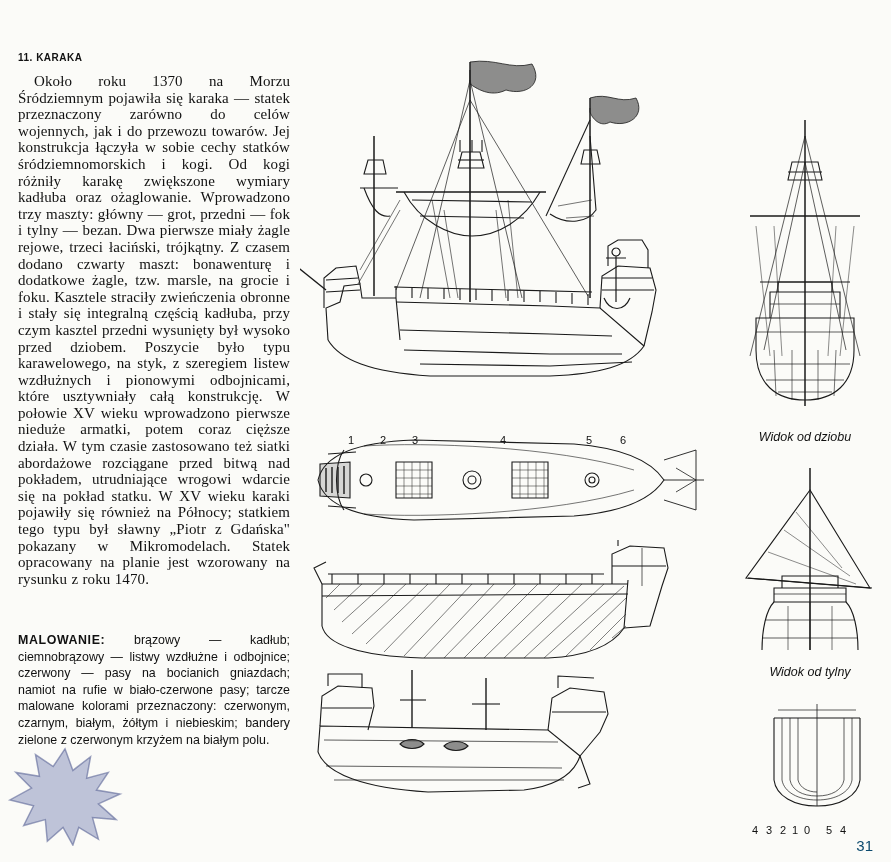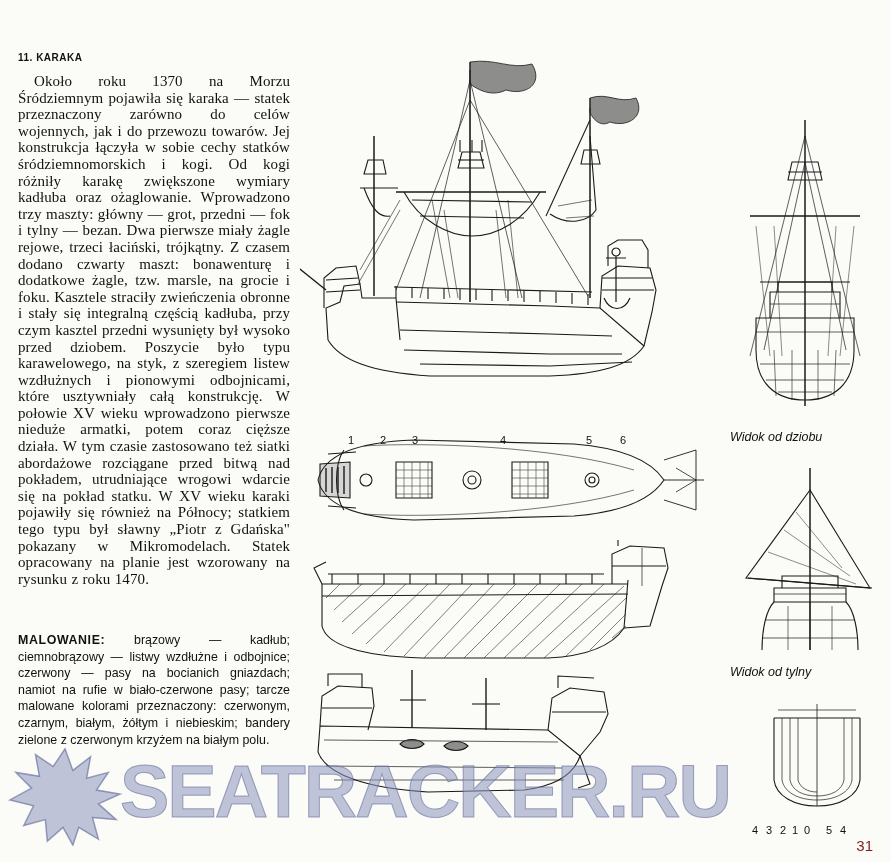--- a/index.html
+++ b/index.html
@@ -72,39 +72,39 @@
     width: 580px;
     height: 790px;
   }
   .plate { position: absolute; }
   .plate svg { display: block; }
 
   .caption {
     font-family: "Liberation Sans", sans-serif;
     font-size: 12.5px;
     font-style: italic;
-    text-align: left;
+    text-align: center;
     color: #111;
   }
 
   
   .ticks {
     position: absolute;
     font-family: "Liberation Sans", sans-serif;
     font-size: 11px;
   }
 
   
   .folio {
     position: absolute;
     right: 18px;
     bottom: 8px;
     font-family: "Liberation Sans", sans-serif;
     font-size: 15px;
-    color: #7f1d1d;
+    color: #0c4a6e;
   }
 
   
   .watermark {
     position: absolute;
     left: 0;
     bottom: 10px;
     width: 891px;
     height: 110px;
     pointer-events: none;
@@ -379,14 +379,13 @@
   </div>
 
 </div>
 
 <div class="folio">31</div>
 
 <div class="watermark">
   <svg class="wm-star" viewBox="0 0 120 100">
     <path d="M60 2 L68 24 L86 10 L82 32 L104 26 L92 44 L116 48 L94 58 L112 74 L88 72 L94 94 L74 82 L68 100 L58 82 L42 96 L40 74 L18 80 L28 60 L4 54 L26 42 L10 26 L34 30 L30 8 L48 20 Z" fill="rgba(140,150,190,0.55)" stroke="rgba(90,100,150,0.6)" stroke-width="1.5"></path>
   </svg>
-  <div class="wm-text">SEATRACKER.RU</div>
 </div>
 
 </body></html>

